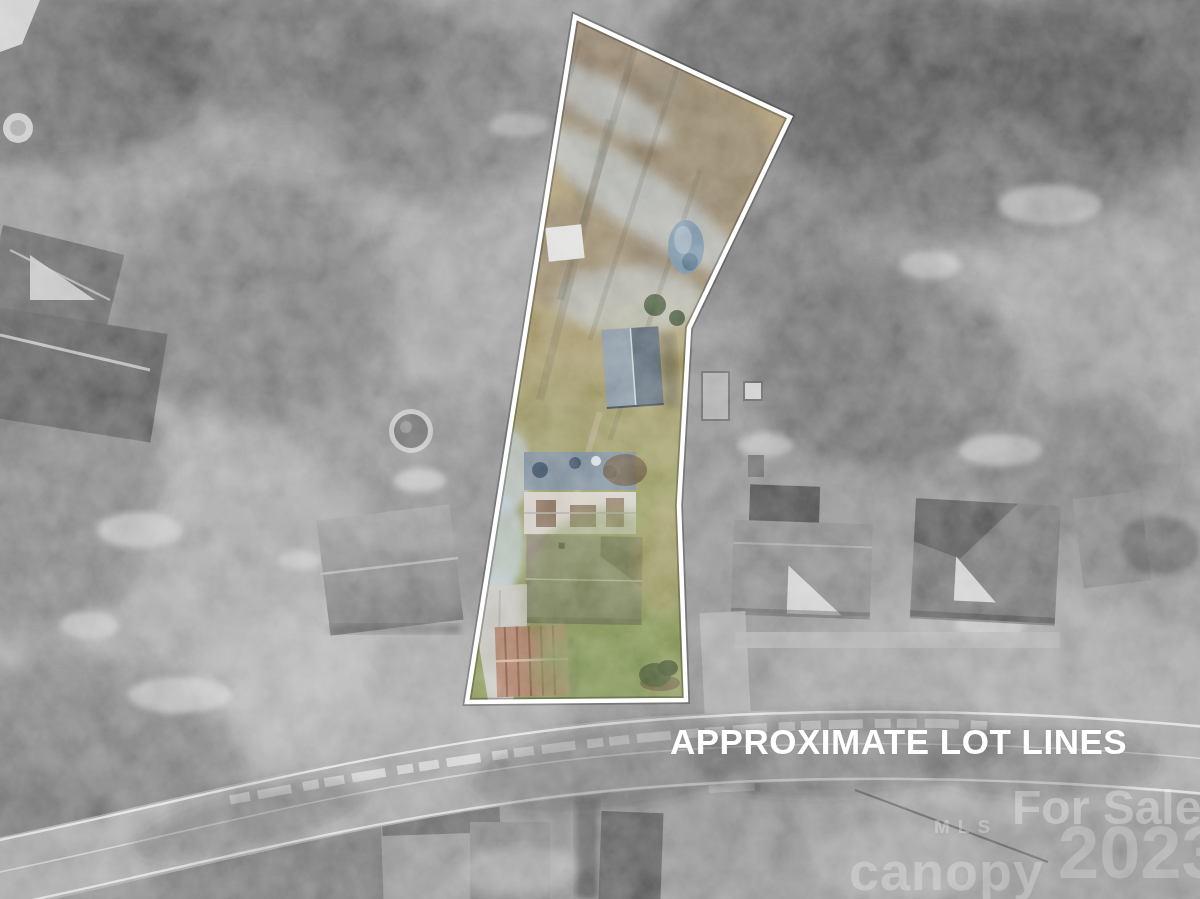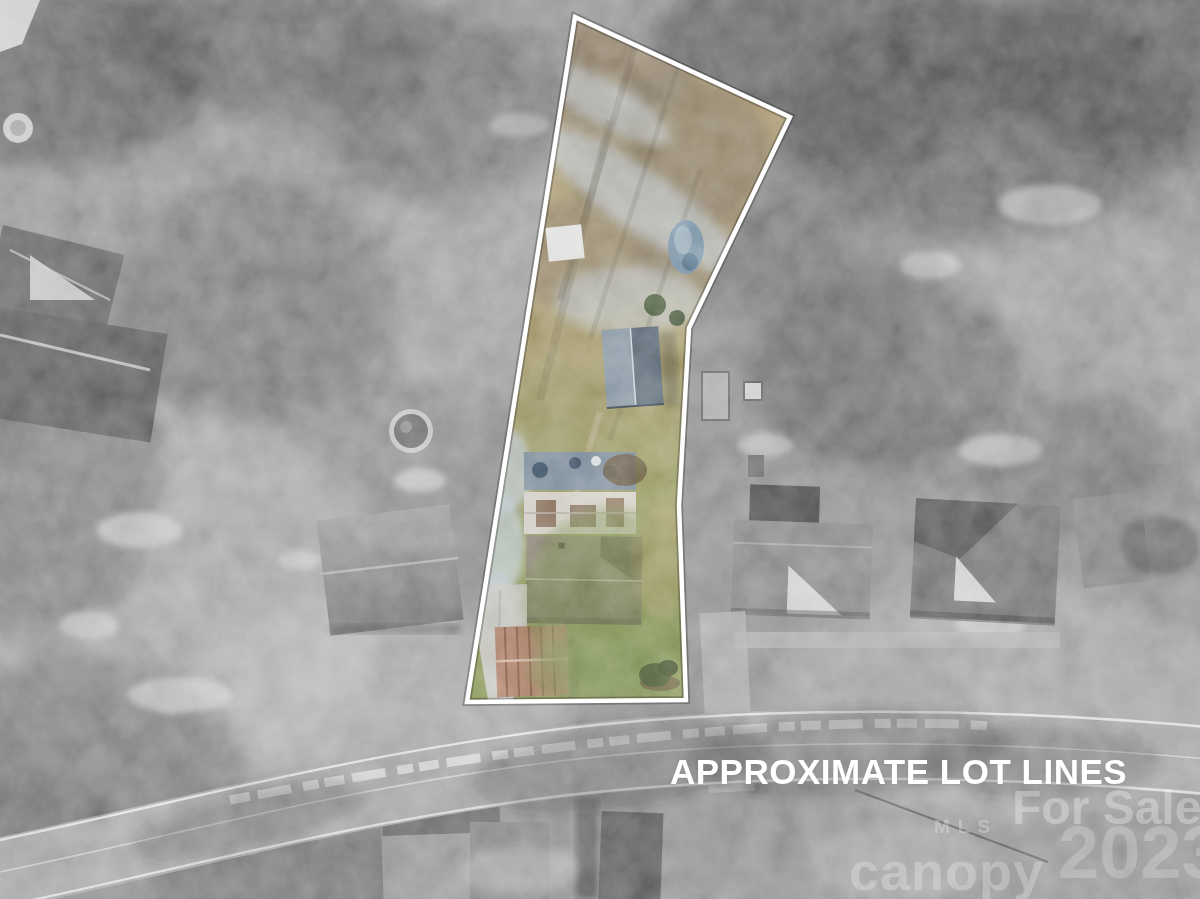--- a/index.html
+++ b/index.html
@@ -3,21 +3,21 @@
 <meta charset="utf-8">
 <style>
   html,body{margin:0;padding:0;background:#222;}
   .stage{
     position:relative;width:1200px;height:899px;overflow:hidden;
     background:#969696;font-family:"Liberation Sans",sans-serif;
     user-select:none;
   }
   .stage svg{position:absolute;left:0;top:0;}
   .overlay-label{
-    position:absolute;left:670px;top:752px;
+    position:absolute;left:670px;top:722px;
     font-size:35px;font-weight:600;letter-spacing:.5px;color:#fff;
     white-space:nowrap;text-shadow:0 0 2px rgba(120,120,120,.35);
   }
   .wm{position:absolute;color:#fff;white-space:nowrap;font-weight:700;}
   .wm-forsale{left:1012px;top:780px;font-size:48px;font-weight:600;opacity:.30;}
   .wm-brand{left:849px;top:840px;font-size:54px;letter-spacing:1px;opacity:.26;}
   .wm-mls{left:934px;top:816px;font-size:19px;letter-spacing:8px;opacity:.28;}
   .wm-year{left:1058px;top:810px;font-size:74px;opacity:.22;}
 </style>
 </head>

